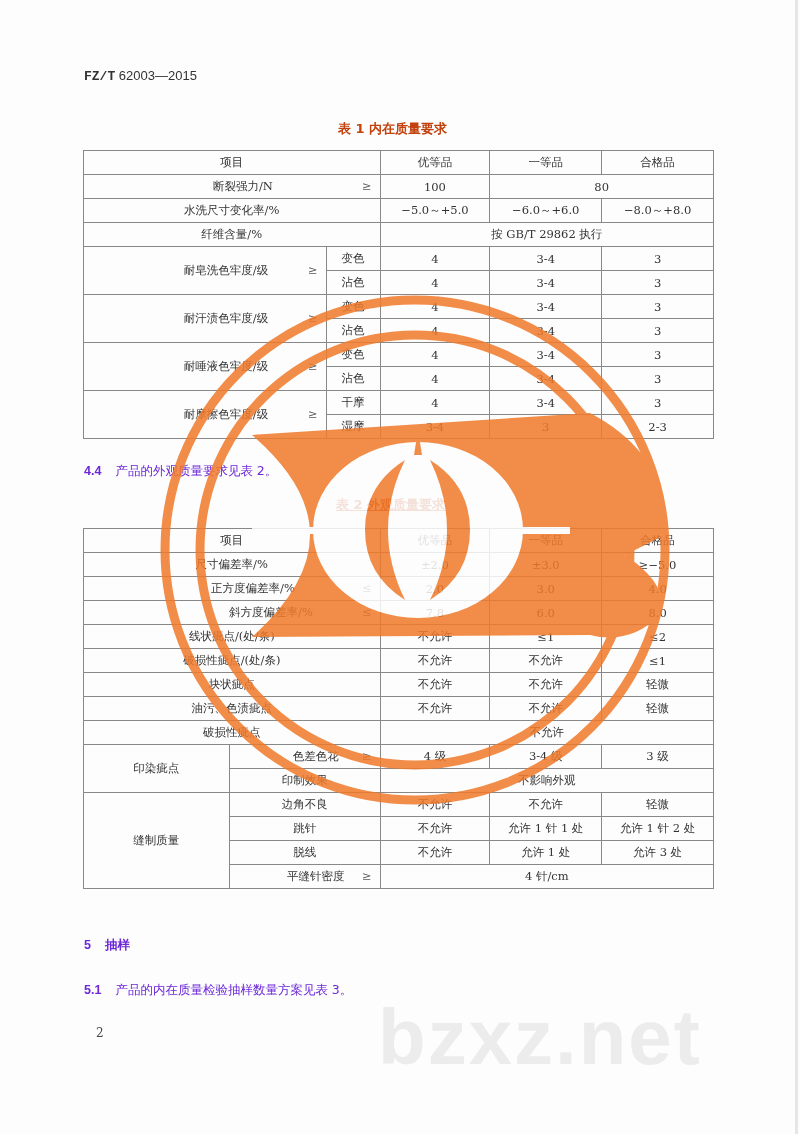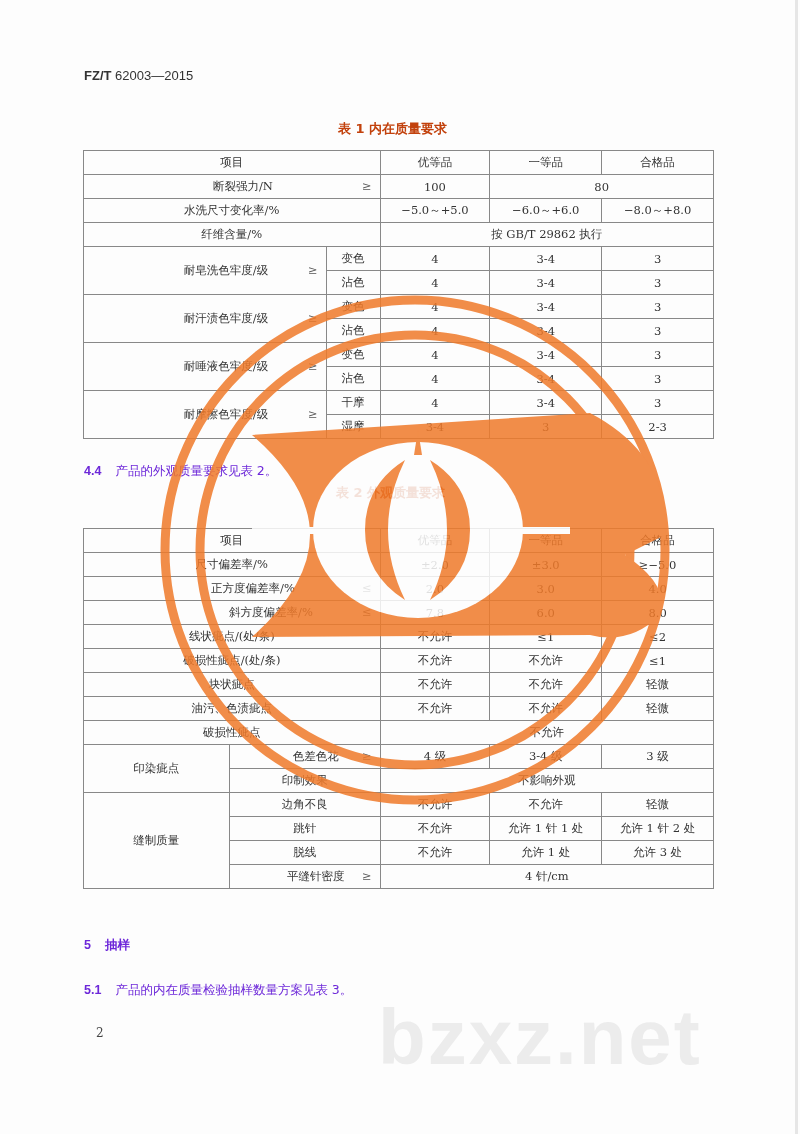--- a/index.html
+++ b/index.html
@@ -1,21 +1,21 @@
 <!DOCTYPE html>
 <html><head>
 <meta charset="utf-8">
 <style>
   html, body { margin:0; padding:0; }
   body { width:800px; height:1134px; background:#fdfdfd; position:relative; overflow:hidden;
          font-family:"DejaVu Serif", "Liberation Serif", serif; color:#222; }
   .edge { position:absolute; right:2px; top:0; width:3px; height:1134px; background:#e6e6e6; }
   .abs { position:absolute; }
   .std-code { left:84px; top:68px; font-size:13px; font-family:"Liberation Sans","DejaVu Sans",sans-serif; color:#333; }
-  .std-code b { font-family:Liberation Sans, sans-serif; font-weight:bold; }
+  .std-code b { font-family:Liberation Mono, monospace; font-weight:bold; }
   .tbl-title { font-size:13px; font-weight:bold; color:#c2410c; font-family:"DejaVu Sans", sans-serif; }
   .para { font-size:12.5px; color:#6d28d9; font-family:"DejaVu Sans", sans-serif; }
   .para .num { font-family:"Liberation Sans", sans-serif; font-weight:bold; margin-right:14px; }
   table { border-collapse:collapse; position:absolute; font-size:11.5px; color:#333; }
   table td { border:1px solid #888; text-align:center; padding:0; height:23px; font-family:"DejaVu Serif", serif; }
   table.t1 { left:83px; top:150px; width:631px; border:1.6px solid #555; }
   table.t2 { left:83px; top:528px; width:631px; border:1.6px solid #555; }
   table tr.thick td { border-top:1.6px solid #555;margin-top:34px; }
   .geq { float:right; margin-right:8px; color:#555; }
   .stamp { position:absolute; left:160px; top:285px; width:520px; height:540px; pointer-events:none; opacity:0.85; }
@@ -121,21 +121,21 @@
     <td>3</td>
     <td>2-3</td>
   </tr>
 </tbody>
   </table>
 
 <div class="abs para" style="left:84px; top:463px;">
   <span class="num">4.4</span><span>产品的外观质量要求见表 2。</span>
 </div>
 
-<div class="abs tbl-title" style="left:336px; top:484px;">表 2   外观质量要求</div>
+<div class="abs tbl-title" style="left:336px; top:496px;text-decoration:underline;">表 2   外观质量要求</div>
 
 <table class="t2">
   <colgroup>
       <col style="width:146px">
       <col style="width:151px">
       <col style="width:110px">
       <col style="width:112px">
       <col style="width:112px">
     </colgroup>
   <tbody>

